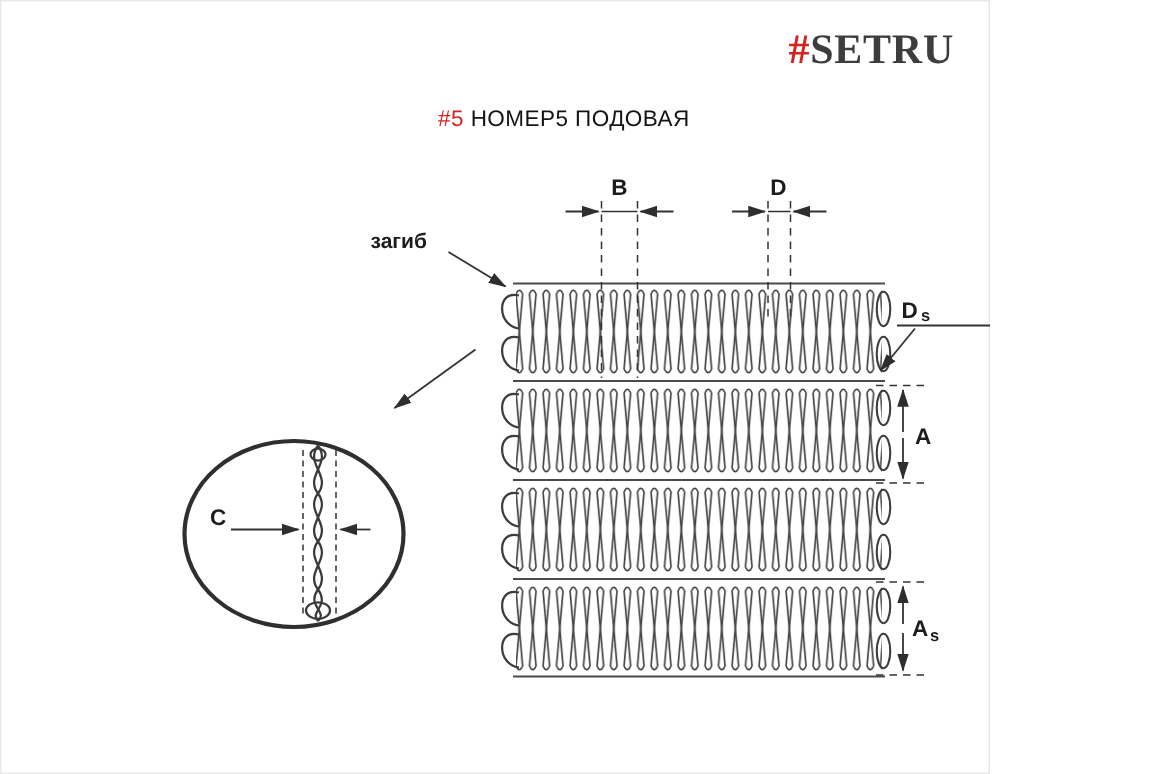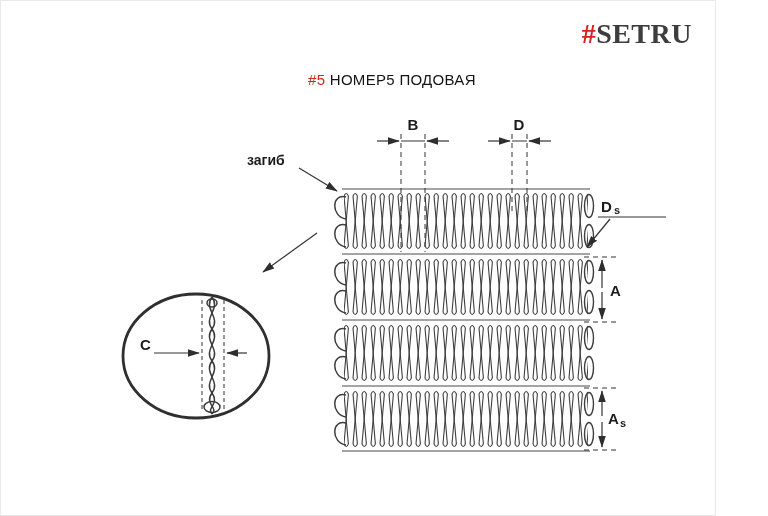--- a/index.html
+++ b/index.html
@@ -1,28 +1,28 @@
 <!DOCTYPE html>
 <html><head>
 <meta charset="utf-8">
 <style>
   html,body { margin:0; padding:0; background:#fff; }
   .page {
-    position:relative; width:716px; height:516px; background:#ffffff;
+    position:relative; width:660px; height:516px; background:#ffffff;
     font-family:"Liberation Sans", sans-serif; overflow:hidden;
     box-shadow: inset 0 0 0 1px #e9e9e9;
   }
   .logo {
     position:absolute; top:18px; right:24px;
     font-family:"Liberation Serif", serif; font-weight:700;
     font-size:28px; letter-spacing:.5px; color:#3d3d3d; user-select:none;
   }
   .logo-hash { color:#d42420; }
   .title {
-    position:absolute; top:71px; left:308px;
+    position:absolute; top:71px; left:292px;
     font-size:15px; color:#141414; letter-spacing:.3px; white-space:nowrap;
   }
   .title-num { color:#d42420; }
   .diagram { position:absolute; left:0; top:0; }
   .dim   { font:700 15px "Liberation Sans", sans-serif; fill:#1c1c1c; }
   .dim-sub { font:700 11px "Liberation Sans", sans-serif; fill:#1c1c1c; }
   .bend  { font:700 14px "Liberation Sans", sans-serif; fill:#1c1c1c; }
 </style>
 </head>
 <body>

